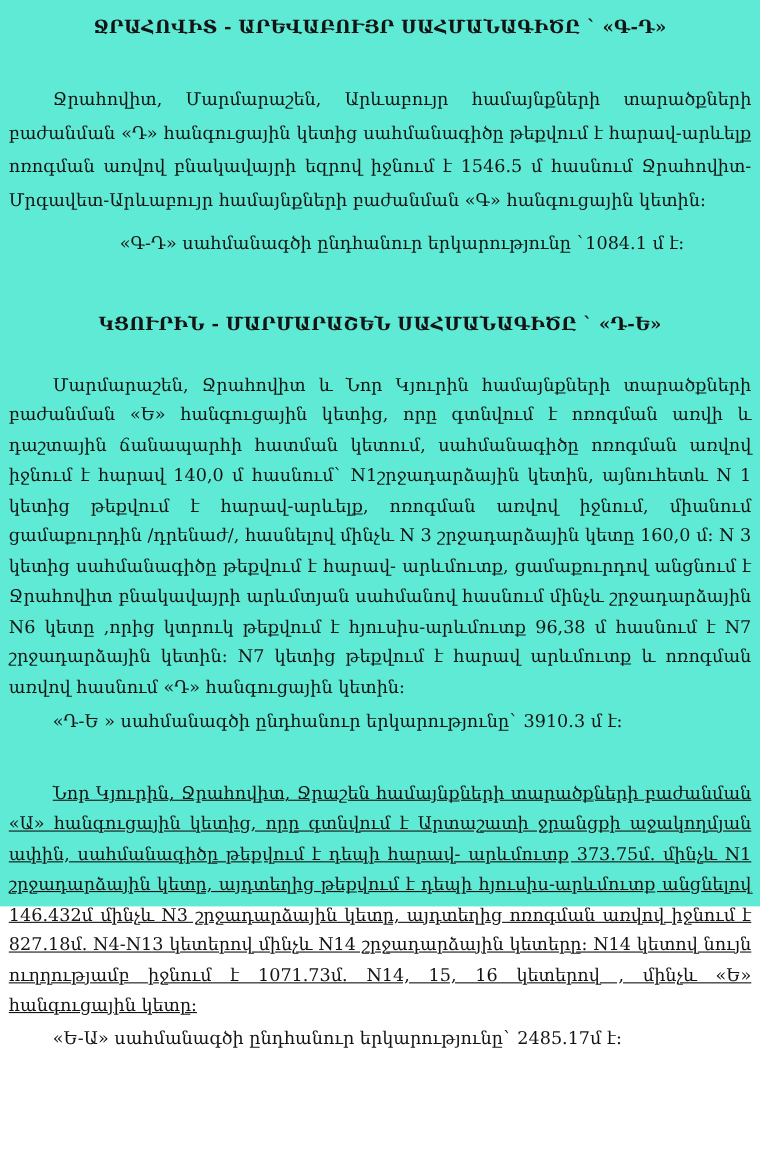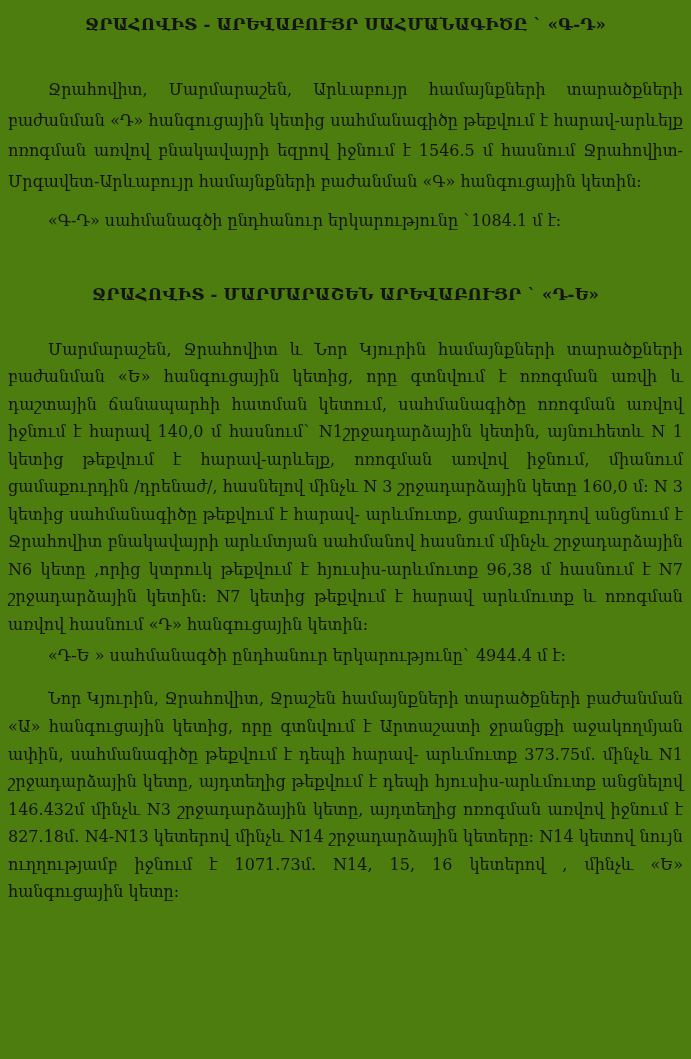--- a/index.html
+++ b/index.html
@@ -11,23 +11,23 @@
     width: 691px;
     height: 1059px;
     overflow: hidden;
     font-family: "DejaVu Serif", "DejaVu Sans", serif;
     color: #141414;
     -webkit-font-smoothing: antialiased;
   }
   .page {
     box-sizing: border-box;
     width: 691px;
-    height: 1059px;
+    height: 824px;
     padding: 10px 8px 0 8px;
-    background: #4d7c0f;
+    background: #5eead4;
   }
   .doc-heading {
     font-weight: bold;
     font-size: 16.5px;
     text-align: center;
     letter-spacing: 0.2px;
     margin: 0;
     line-height: 1.3;
   }
   .heading-1 { margin-top: 4px; }
@@ -35,45 +35,46 @@
   .heading-3 { margin-top: 42px; }
   .body-para {
     font-size: 16px;
     line-height: 1.72;
     text-align: justify;
     text-indent: 40px;
     margin: 0;
   }
   .para-1 { margin-top: 40px; line-height: 1.9; }
   .para-2 { margin-top: 30px; }
-  .para-3 { margin-top: 16px; }
+  .para-3 { margin-top: 38px; text-decoration: underline; }
   .summary-line {
     font-size: 16px;
     line-height: 1.7;
     text-indent: 40px;
     margin: 0;
   }
-  .summary-1 { margin-top: 10px; }
+  .summary-1 { margin-top: 10px; text-align: center; }
   .summary-2 { margin-top: 4px; }
   .summary-3 { margin-top: 2px; }
 </style>
 </head>
 <body>
 
 <div class="page">
 
   <h2 class="doc-heading heading-1">ՋՐԱՀՈՎԻՏ - ԱՐԵՎԱԲՈՒՅՐ ՍԱՀՄԱՆԱԳԻԾԸ ` «Գ-Դ»</h2>
 
   <p class="body-para para-1">Ջրահովիտ, Մարմարաշեն, Արևաբույր համայնքների տարածքների բաժանման «Դ» հանգուցային կետից սահմանագիծը թեքվում է հարավ-արևելք ոռոգման առվով բնակավայրի եզրով իջնում է 1546.5 մ հասնում Ջրահովիտ-Մրգավետ-Արևաբույր համայնքների  բաժանման «Գ» հանգուցային կետին:</p>
 
   <p class="summary-line summary-1">«Գ-Դ» սահմանագծի ընդհանուր երկարությունը `1084.1 մ  է:</p>
 
-  <h2 class="doc-heading heading-2">ՋՐԱՀՈՎԻՏ - ՄԱՐՄԱՐԱՇԵՆ ԱՐԵՎԱԲՈՒՅՐ  `  «Դ-Ե»</h2>
+  <h2 class="doc-heading heading-2">ԿՑՈՒՐԻՆ - ՄԱՐՄԱՐԱՇԵՆ ՍԱՀՄԱՆԱԳԻԾԸ  `  «Դ-Ե»</h2>
 
   <p class="body-para para-2">Մարմարաշեն, Ջրահովիտ և Նոր Կյուրին  համայնքների տարածքների բաժանման «Ե» հանգուցային կետից, որը գտնվում է ոռոգման առվի և դաշտային ճանապարհի հատման կետում, սահմանագիծը ոռոգման առվով իջնում է հարավ 140,0 մ հասնում`  N1շրջադարձային կետին, այնուհետև N 1 կետից թեքվում է հարավ-արևելք, ոռոգման առվով իջնում, միանում ցամաքուրդին /դրենաժ/, հասնելով մինչև N 3 շրջադարձային կետը 160,0 մ:  N 3 կետից սահմանագիծը թեքվում է հարավ- արևմուտք, ցամաքուրդով անցնում է Ջրահովիտ բնակավայրի  արևմտյան սահմանով   հասնում մինչև շրջադարձային N6 կետը ,որից կտրուկ թեքվում է հյուսիս-արևմուտք 96,38 մ հասնում է N7 շրջադարձային կետին: N7 կետից թեքվում է հարավ արևմուտք և ոռոգման առվով հասնում «Դ» հանգուցային կետին:</p>
 
-  <p class="summary-line summary-2">«Դ-Ե » սահմանագծի ընդհանուր երկարությունը` 4944.4 մ  է:</p>
+  <p class="summary-line summary-2">«Դ-Ե » սահմանագծի ընդհանուր երկարությունը` 3910.3 մ  է:</p>
 
 
   <p class="body-para para-3">Նոր Կյուրին,  Ջրահովիտ, Ջրաշեն համայնքների  տարածքների բաժանման «Ա» հանգուցային կետից, որը գտնվում է Արտաշատի ջրանցքի աջակողմյան ափին, սահմանագիծը թեքվում է դեպի հարավ- արևմուտք 373.75մ. մինչև N1 շրջադարձային կետը, այդտեղից թեքվում է դեպի հյուսիս-արևմուտք անցնելով  146.432մ  մինչև N3 շրջադարձային կետը, այդտեղից  ոռոգման առվով իջնում է 827.18մ. N4-N13 կետերով մինչև N14 շրջադարձային կետերը: N14 կետով նույն ուղղությամբ իջնում է 1071.73մ.  N14, 15, 16 կետերով , մինչև «Ե» հանգուցային կետը:</p>
 
+  <p class="summary-line summary-3">«Ե-Ա» սահմանագծի ընդհանուր երկարությունը`  2485.17մ  է:</p>
 
 </div>
 
 </body></html>

